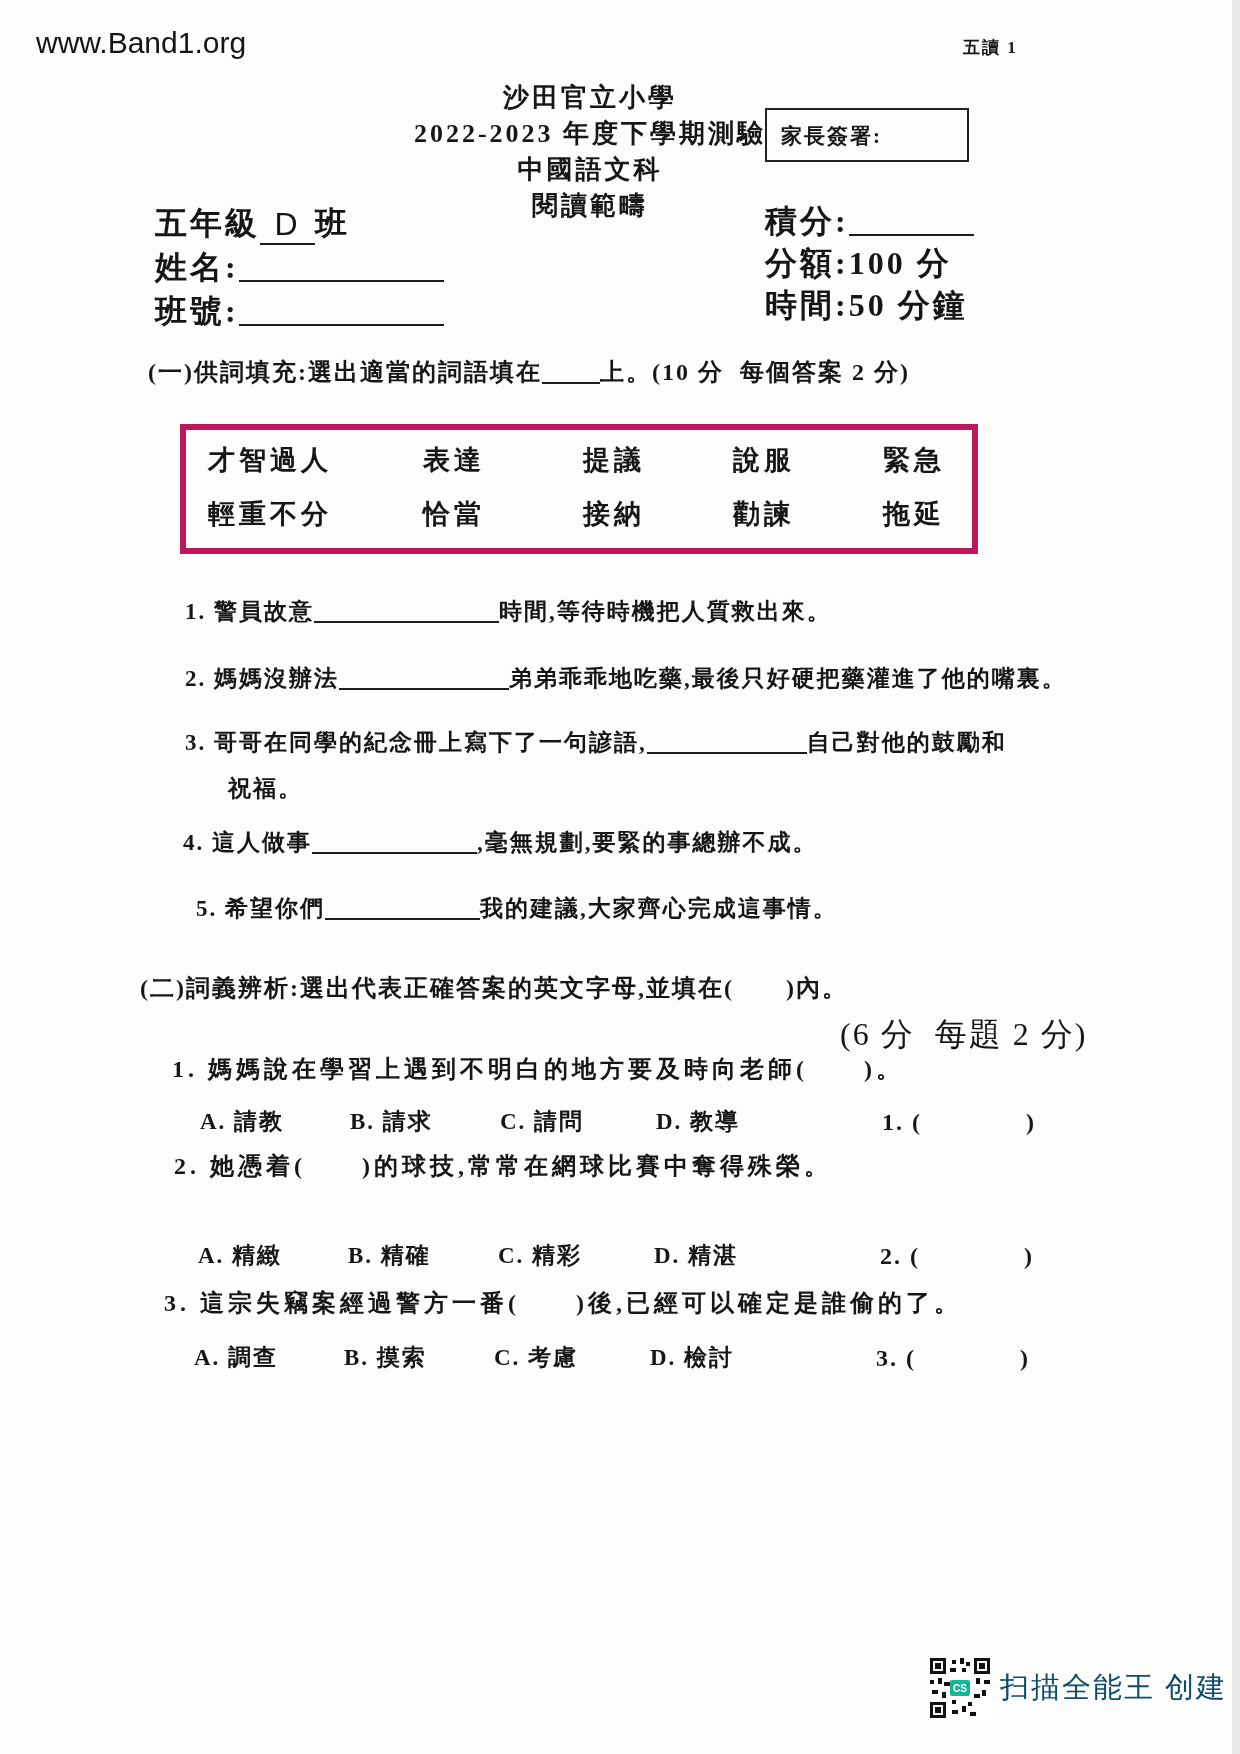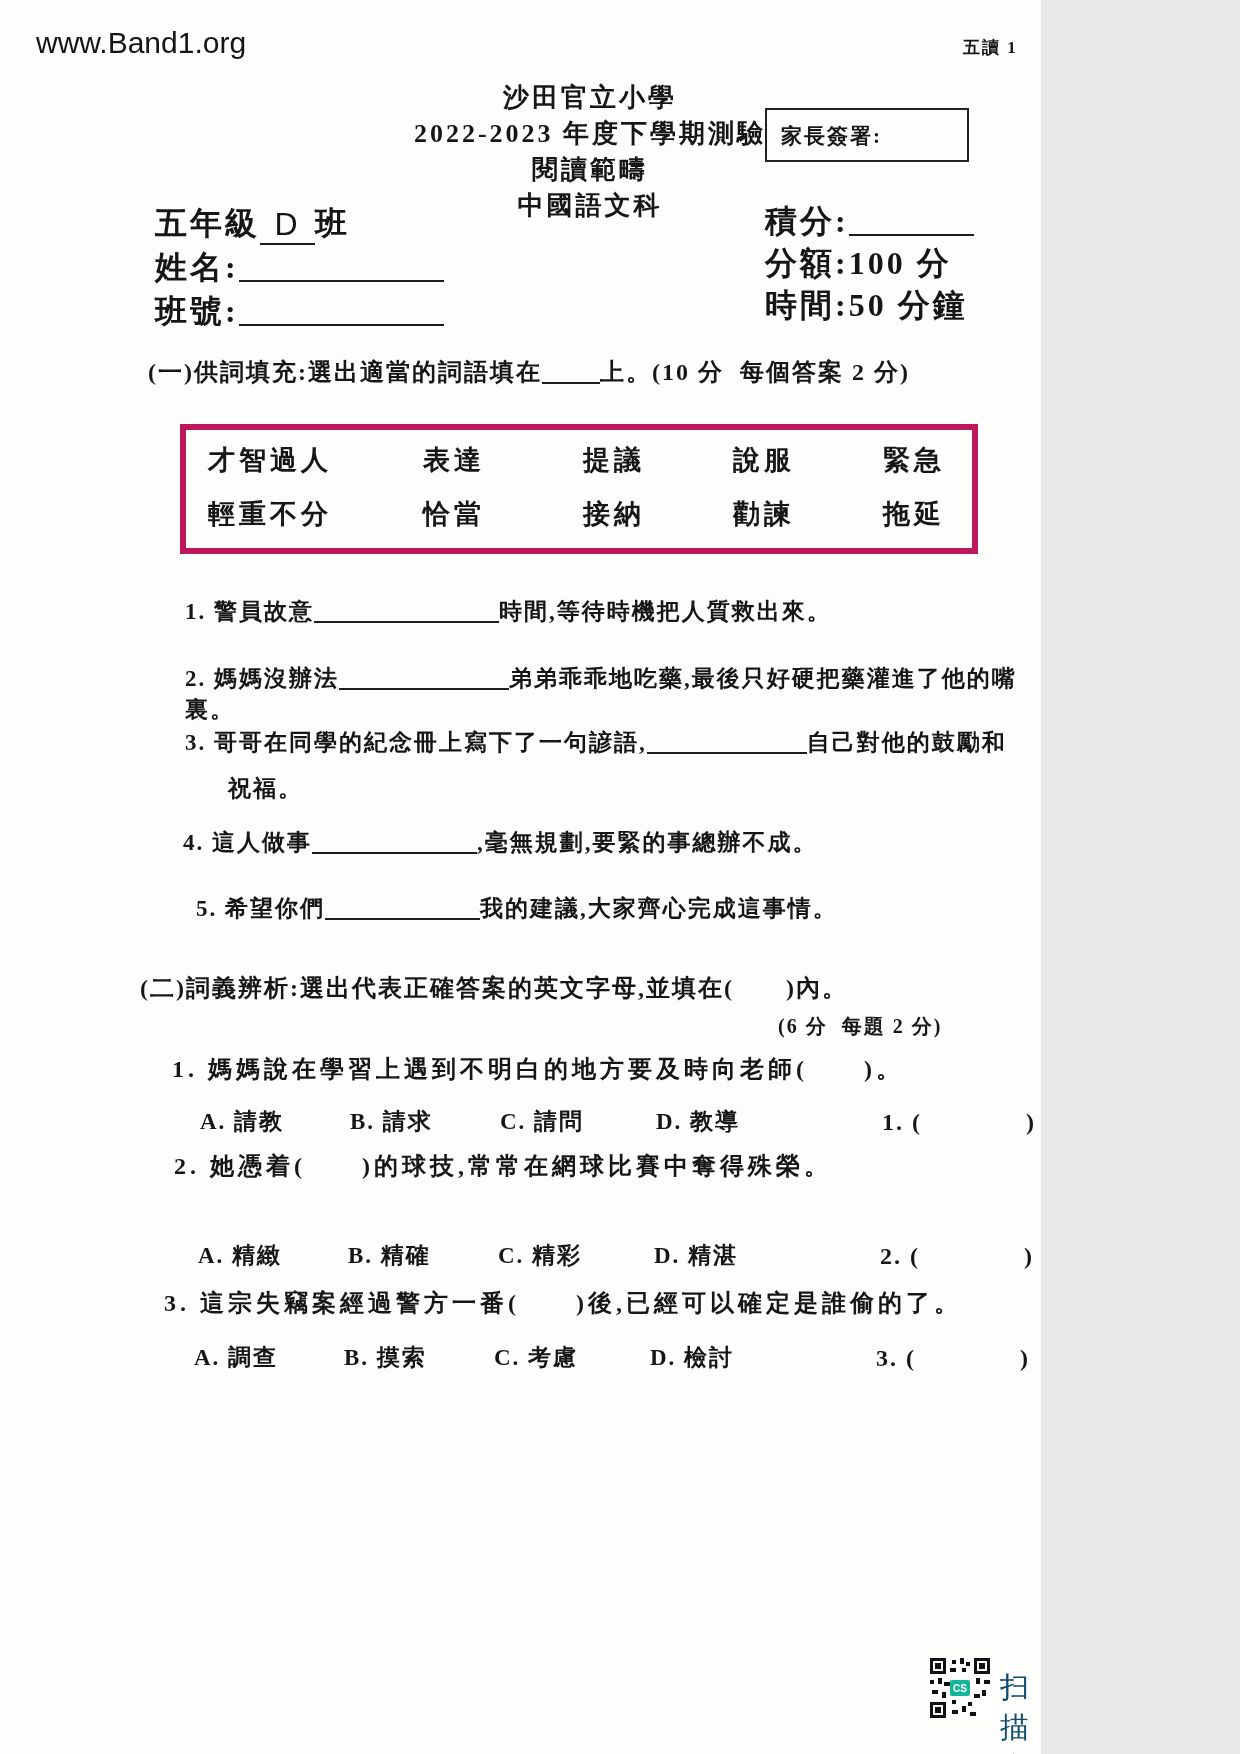--- a/index.html
+++ b/index.html
@@ -1,18 +1,18 @@
 <!DOCTYPE html>
 <html><head>
 <meta charset="utf-8">
 <style>
   html,body{margin:0;padding:0;background:#e8e8e8;}
   #page{
     position:relative;
-    width:1041px;height:1754px;
+    width:1232px;height:1754px;
     background:#fdfdfc;
     font-family:"Liberation Serif","DejaVu Serif",serif;
     color:#161616;
     overflow:hidden;
   }
   .abs{position:absolute;}
   .t{white-space:pre-wrap;}
   
   #site-watermark{left:36px;top:26px;font-size:30px;font-family:"Liberation Sans","DejaVu Sans",sans-serif;color:#141414;}
   #corner-code{left:963px;top:36px;font-size:17px;font-weight:700;letter-spacing:2px;}
@@ -41,21 +41,21 @@
   #wb-row-1{top:66px;}
   .s1q{font-size:23px;font-weight:600;letter-spacing:2px;}
   #s1q0{left:185px;top:596px;}
   #s1q1{left:185px;top:663px;}
   #s1q2{left:185px;top:727px;}
   #s1q2b{left:228px;top:773px;}
   #s1q3{left:183px;top:827px;}
   #s1q4{left:196px;top:893px;}
   
   #s2-heading{left:140px;top:972px;font-size:24px;font-weight:600;letter-spacing:2px;}
-  #s2-marks{left:778px;top:1013px;font-size:20px;font-weight:700;letter-spacing:2px;}
+  #s2-marks{left:840px;top:1013px;font-size:32px;font-weight:400;letter-spacing:2px;}
   .s2q{font-size:24px;font-weight:600;letter-spacing:4px;}
   #s2q0{left:172px;top:1053px;}
   #s2q1{left:174px;top:1150px;}
   #s2q2{left:164px;top:1287px;}
   .opt-row{position:absolute;width:850px;height:34px;font-size:23px;font-weight:600;letter-spacing:2px;}
   #opts0{left:200px;top:1106px;}
   #opts1{left:198px;top:1240px;}
   #opts2{left:194px;top:1342px;}
   .opt-row span{position:absolute;white-space:pre;}
   .opt0{left:0;}
@@ -71,22 +71,22 @@
 <body>
 
 <div id="page">
 
   <div class="abs t" id="site-watermark">www.Band1.org</div>
   <div class="abs t" id="corner-code">五讀 1</div>
 
   <div class="abs" id="title-block">
     <div class="t">沙田官立小學</div>
     <div class="t">2022-2023 年度下學期測驗</div>
+    <div class="t">中國語文科</div>
     <div class="t">閱讀範疇</div>
-    <div class="t">中國語文科</div>
   </div>
 
   <div class="abs" id="sig-box">
     <span class="lbl t">家長簽署:</span>
   </div>
 
   <div class="abs info-line" id="grade-line">
     <span class="t">五年級</span><span class="blank w55"><span class="grade-val t">D</span></span><span class="t">班</span>
   </div>
   <div class="abs info-line" id="name-line">

